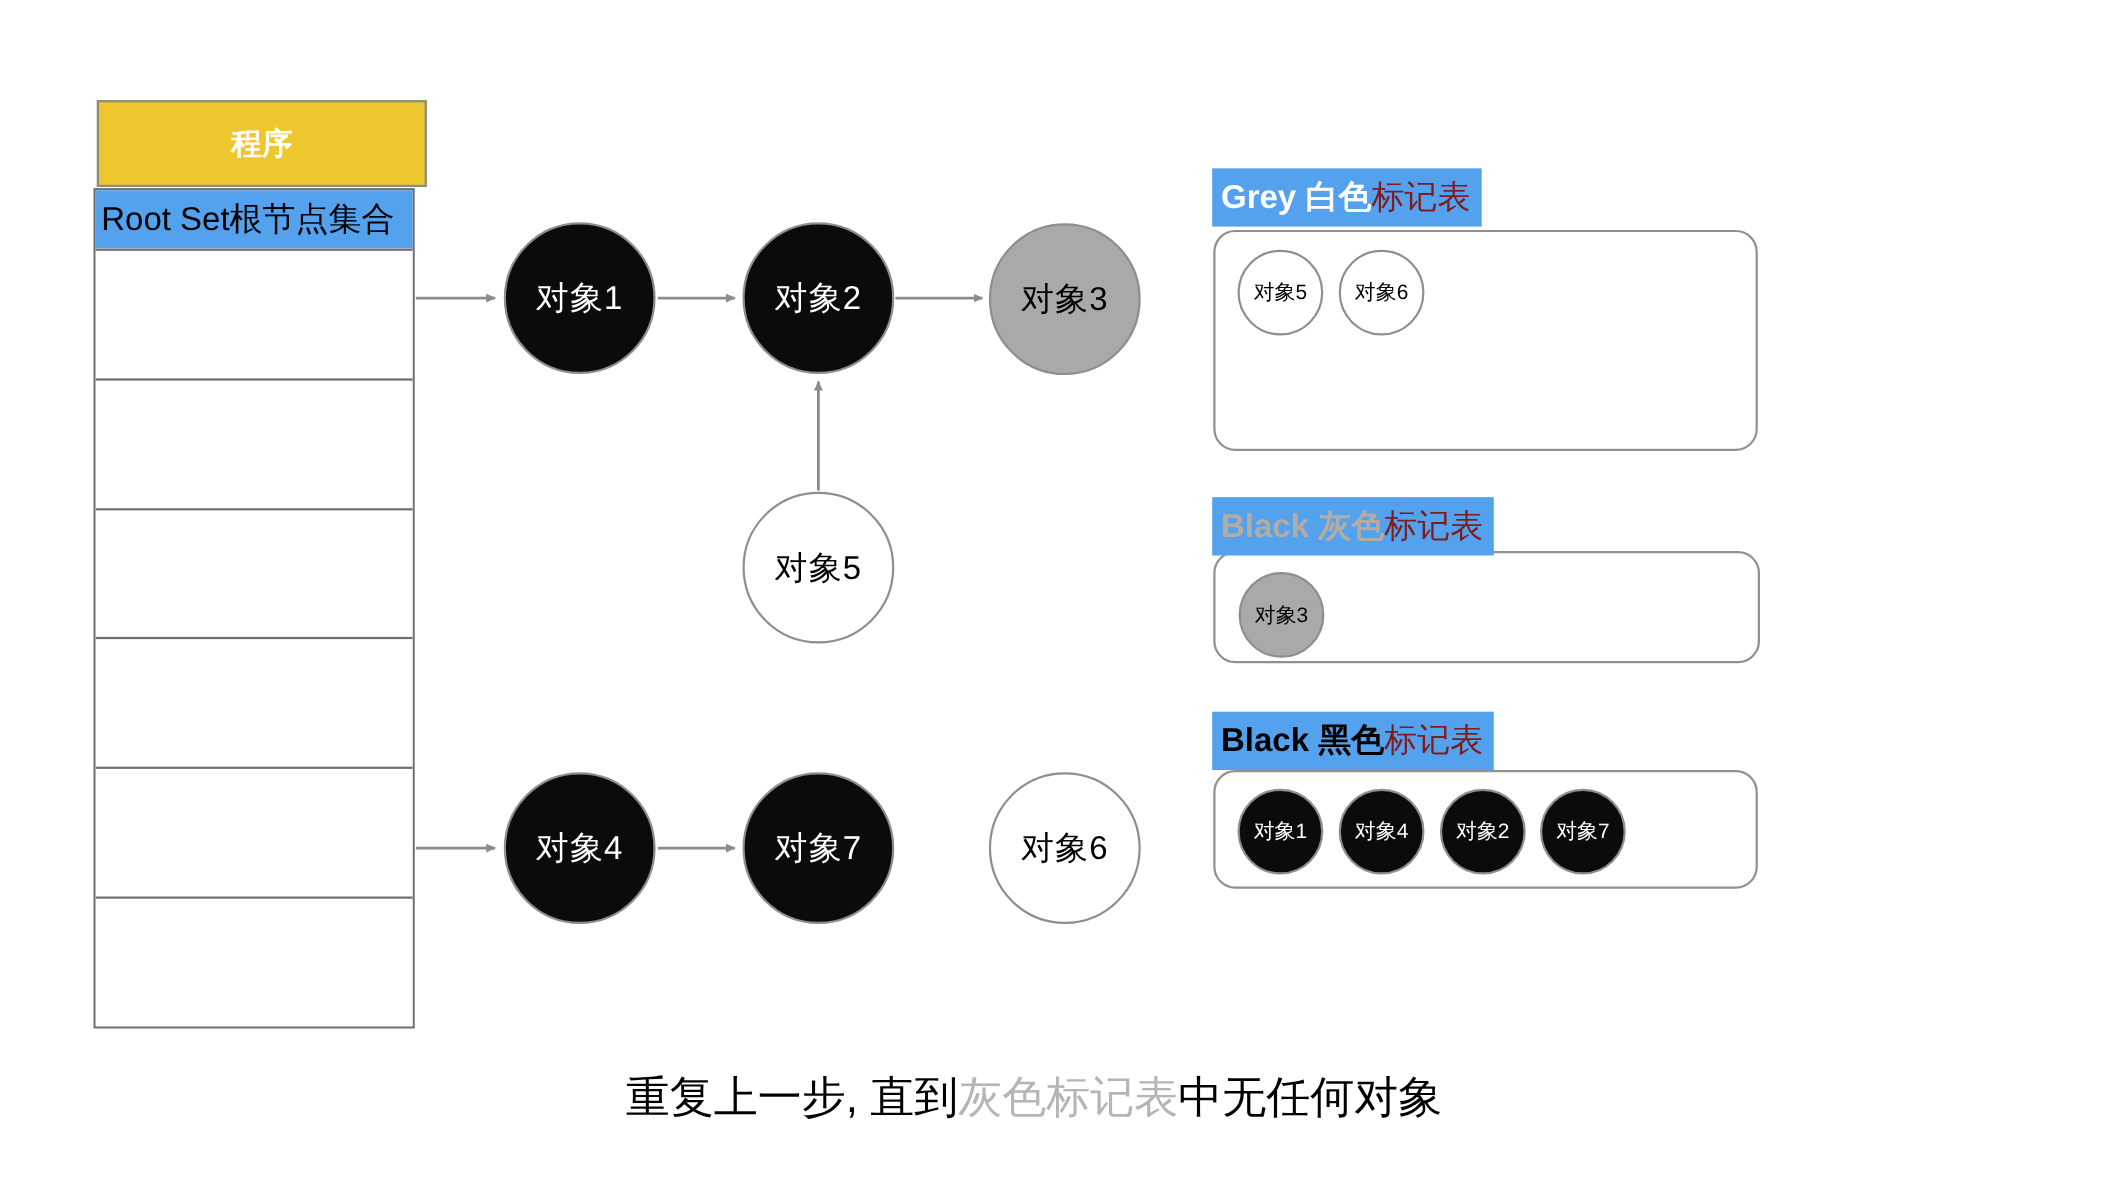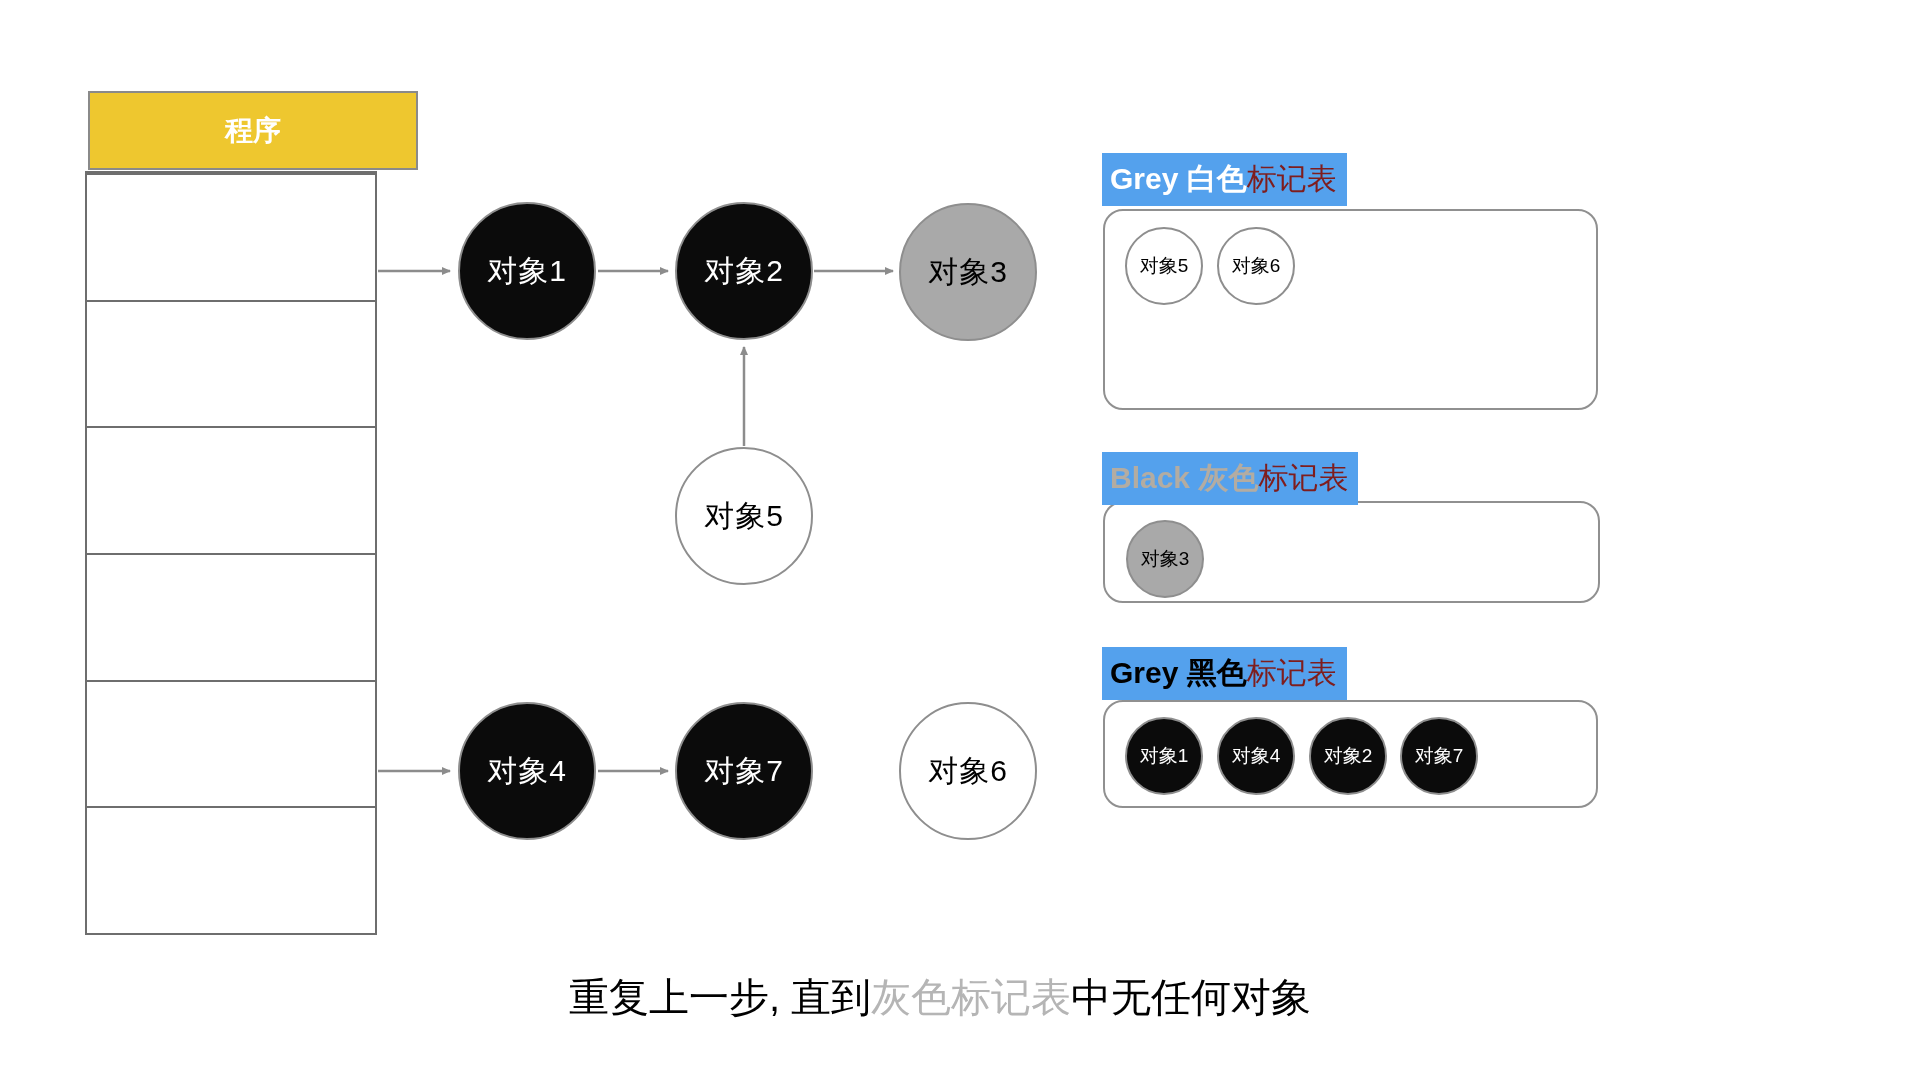--- a/index.html
+++ b/index.html
@@ -2,21 +2,21 @@
 <html><head>
 <meta charset="utf-8">
 <style>
   html,body{margin:0;padding:0;background:#ffffff;}
   *{box-sizing:border-box;}
   body{font-family:"Liberation Sans","DejaVu Sans",sans-serif;}
   .canvas{position:relative;width:1920px;height:1080px;background:#ffffff;overflow:hidden;}
 
   
   .prog-title{
-    position:absolute;left:88px;top:91px;width:330px;height:79px;
+    position:absolute;left:88px;top:91px;width:300px;height:79px;
     background:#EEC72F;border:2px solid #8A8A8A;
     display:flex;align-items:center;justify-content:center;
     color:#ffffff;font-size:28px;font-weight:700;
   }
   .prog-table{
     position:absolute;left:85px;top:171px;width:292px;height:764px;
     border:2px solid #6E6E6E;display:flex;flex-direction:column;background:#ffffff;
   }
   .rootset-bar{
     height:53px;flex:0 0 53px;background:#54A1ED;color:#000000;
@@ -85,20 +85,23 @@
     <line class="arrow-line" x1="814" y1="271" x2="893" y2="271" marker-end="url(#ah)"></line>
     <line class="arrow-line" x1="744" y1="446" x2="744" y2="347" marker-end="url(#ah)"></line>
     <line class="arrow-line" x1="378" y1="771" x2="450" y2="771" marker-end="url(#ah)"></line>
     <line class="arrow-line" x1="598" y1="771" x2="668" y2="771" marker-end="url(#ah)"></line>
   </svg>
 
   <div class="prog-title">
     <span>程序</span>
   </div>
   <div class="prog-table">
+    <div class="rootset-bar">
+      <span>Root Set根节点集合</span>
+    </div>
     <div class="prog-row"></div>
     <div class="prog-row"></div>
     <div class="prog-row"></div>
     <div class="prog-row"></div>
     <div class="prog-row"></div>
     <div class="prog-row"></div>
   </div>
 
   <div class="node black" style="left:458px;top:202px;">
     <span>对象1</span>
@@ -139,21 +142,21 @@
     <span class="hl grey-text">Black 灰色</span>
       <span class="suffix">标记表</span>
   </div>
   <div class="panel-box" style="left:1103px;top:501px;width:497px;height:102px;">
     <div class="chip grey" style="left:21px;top:17px;">
       <span>对象3</span>
     </div>
   </div>
 
   <div class="panel-header" style="left:1102px;top:647px;">
-    <span class="hl black-text">Grey 黑色</span>
+    <span class="hl black-text">Black 黑色</span>
       <span class="suffix">标记表</span>
   </div>
   <div class="panel-box" style="left:1103px;top:700px;width:495px;height:108px;">
     <div class="chip black" style="left:20px;top:15px;">
       <span>对象1</span>
     </div>
     <div class="chip black" style="left:112px;top:15px;">
       <span>对象4</span>
     </div>
     <div class="chip black" style="left:204px;top:15px;">

